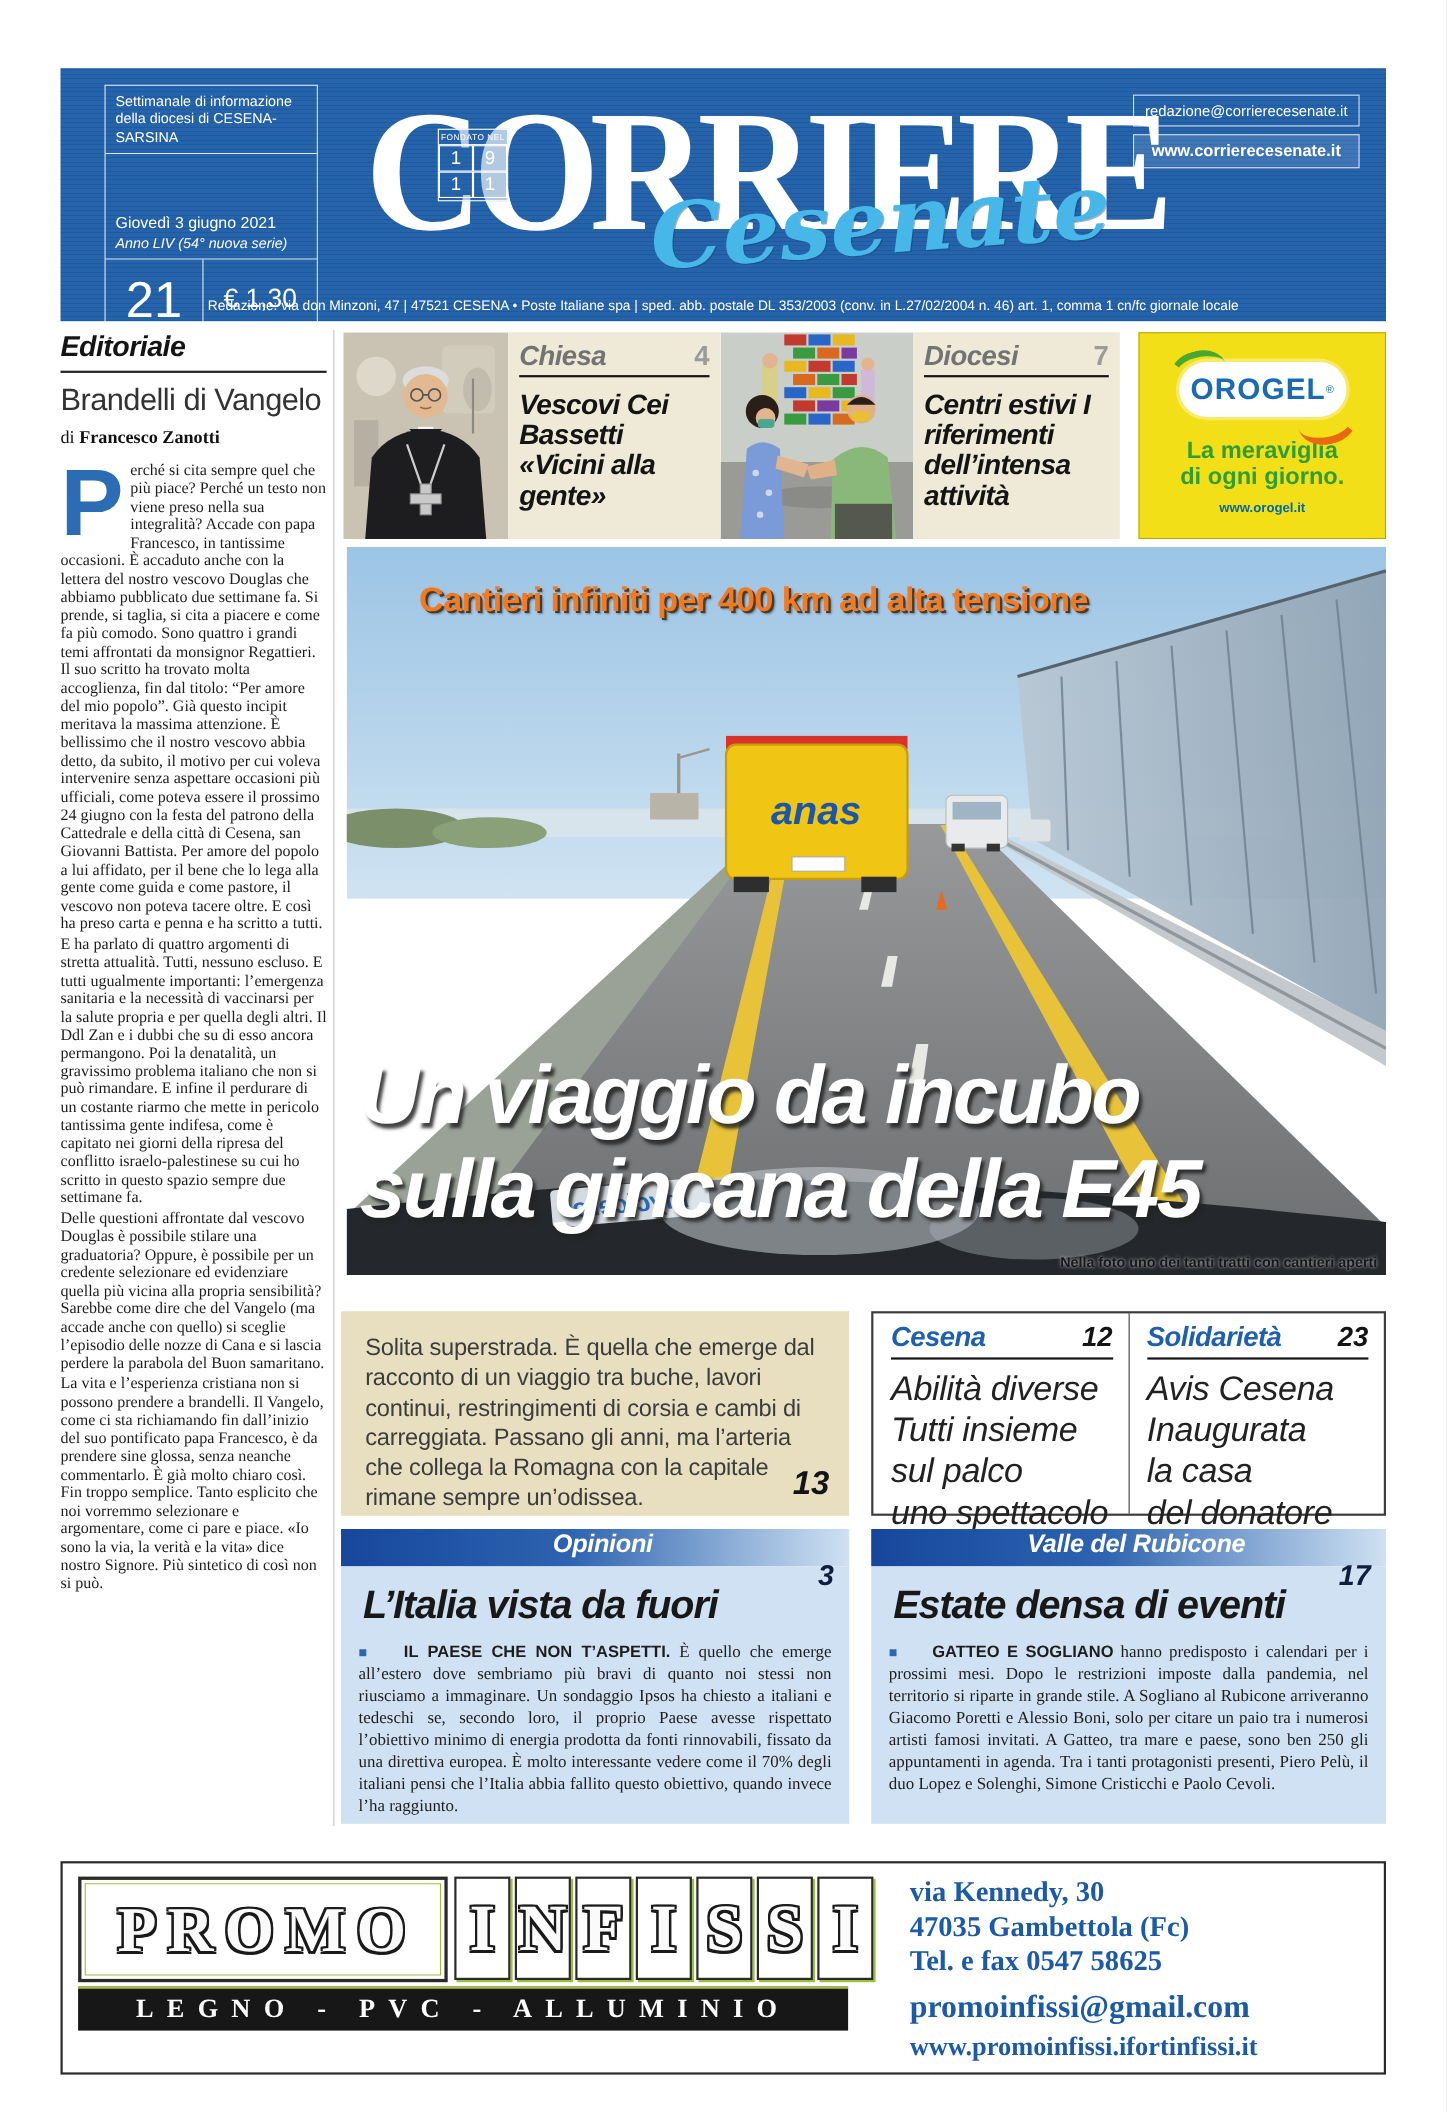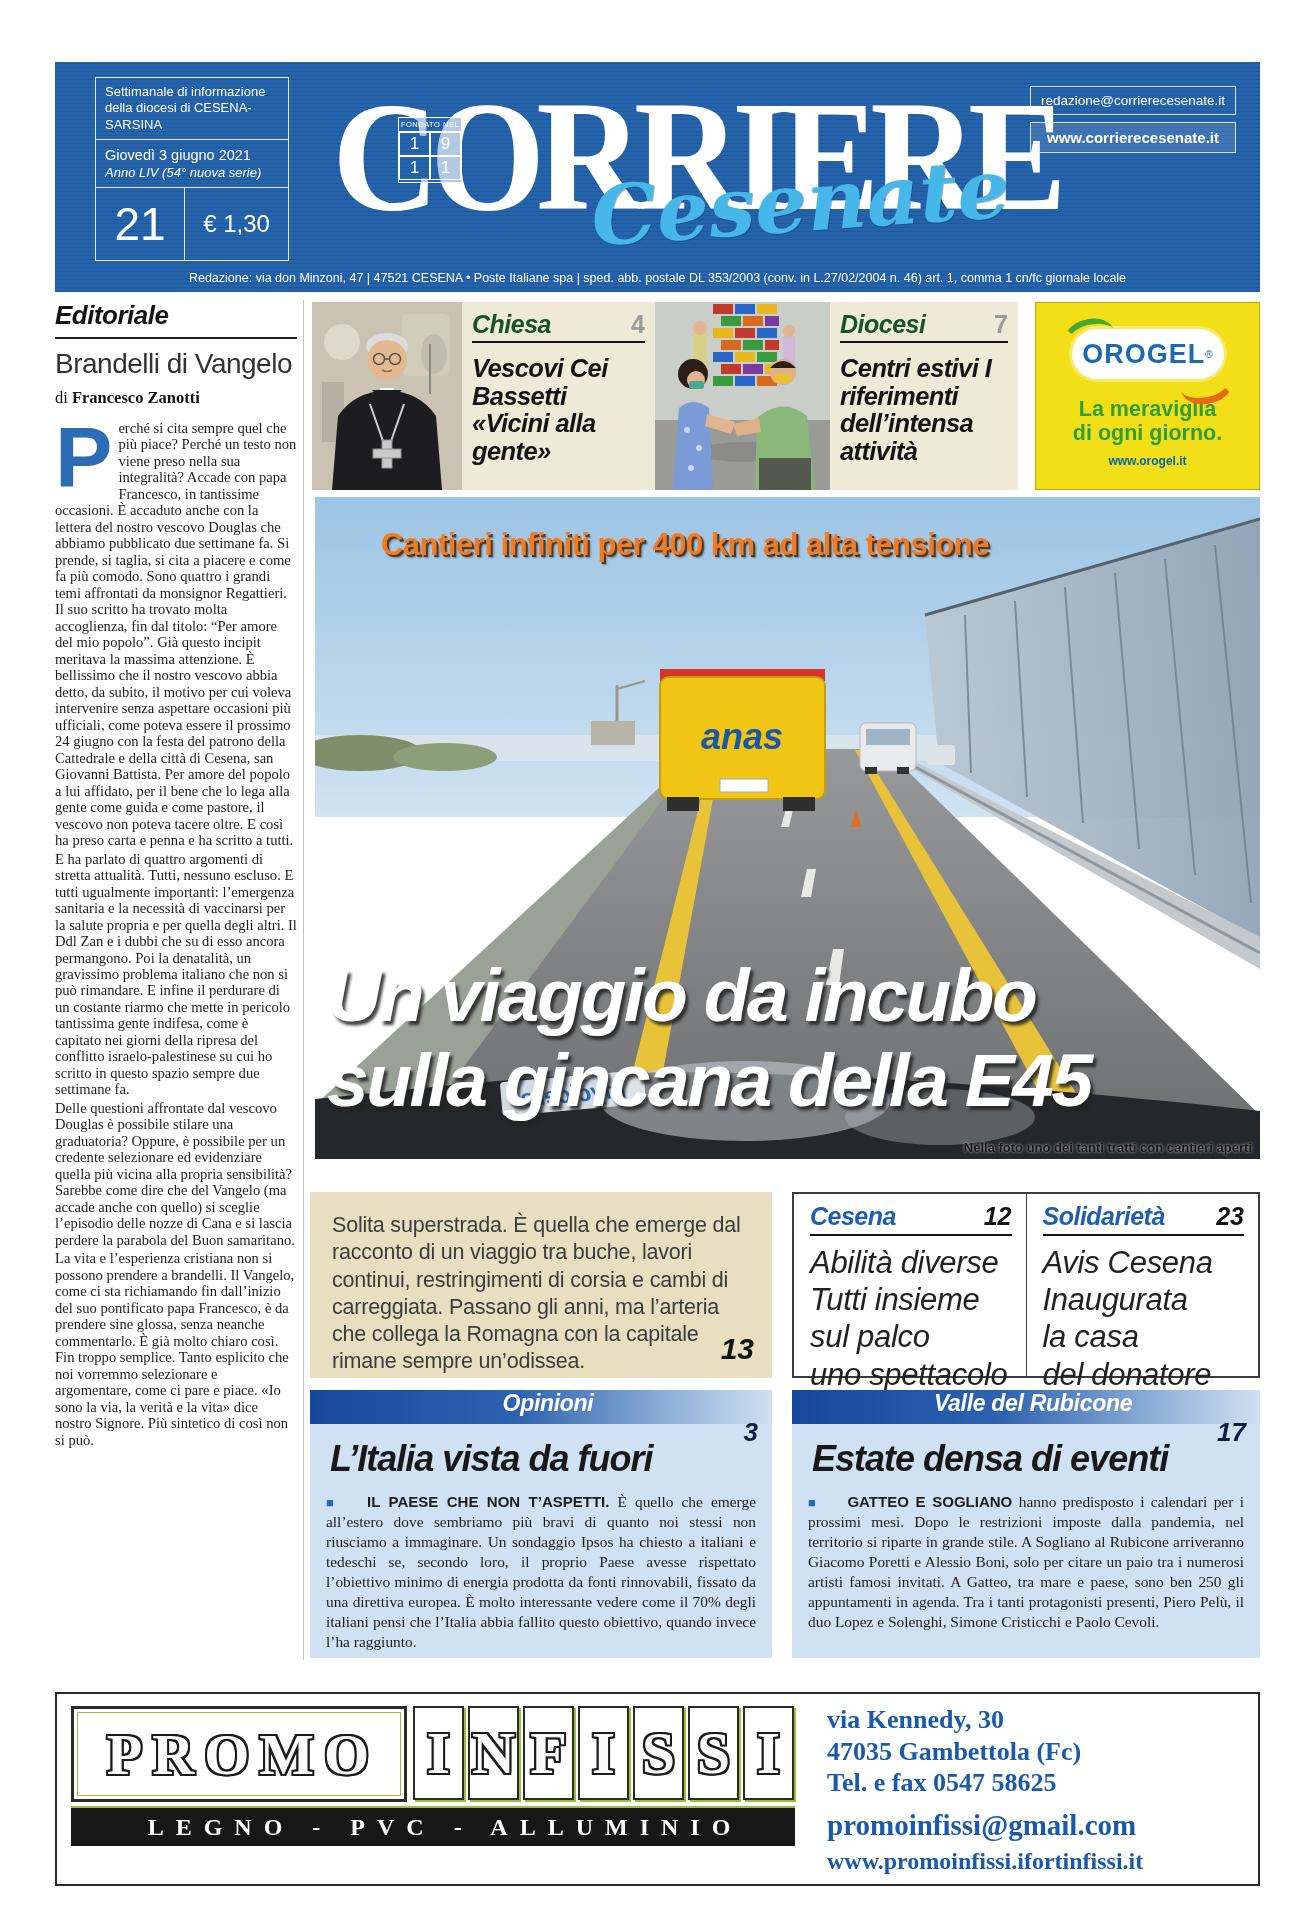--- a/index.html
+++ b/index.html
@@ -6,21 +6,21 @@
   .page{position:relative;width:1315px;height:1920px;background:#fff;overflow:hidden;
         font-family:"Liberation Sans",sans-serif;color:#111;}
 
   
   .mast{position:absolute;left:55px;top:62px;width:1205px;height:230px;background:#2563ab;}
   .mast::after{content:"";position:absolute;inset:0;
      background:repeating-linear-gradient(0deg,rgba(0,0,40,.10) 0 1px,transparent 1px 4px);pointer-events:none;}
   .infogrid{position:absolute;left:40px;top:15px;width:192px;border:1px solid rgba(255,255,255,.85);color:#fff;z-index:3;}
   .ig-row{padding:6px 9px;border-bottom:1px solid rgba(255,255,255,.85);}
   .ig-weekly{font-size:13px;line-height:1.25;}
-  .ig-date{font-size:14.5px;line-height:1.3;}
+  .ig-date{font-size:14.5px;line-height:1.3;margin-top:48px;}
   .ig-date .serie{font-style:italic;font-size:13px;}
   .ig-num{display:flex;border-bottom:none;padding:0;}
   .ig-issue{width:88px;border-right:1px solid rgba(255,255,255,.85);font-size:46px;font-weight:300;
             display:flex;align-items:center;justify-content:center;height:72px;}
   .ig-price{flex:1;font-size:24px;font-weight:300;display:flex;align-items:center;justify-content:center;}
   .mast-title{position:absolute;left:200px;top:4px;width:880px;text-align:center;z-index:1;
      font-family:"Liberation Serif",serif;font-weight:bold;font-size:148px;letter-spacing:-9px;
      color:#fff;transform:scaleY(1.06);transform-origin:top;}
   .founded{position:absolute;left:343px;top:55px;width:62px;height:64px;border:1px solid #fff;
      color:#fff;z-index:2;background:rgba(37,99,171,.35);text-align:center;}
@@ -47,21 +47,21 @@
   .ed-body{margin-top:12px;font-family:"Liberation Serif",serif;font-size:14.6px;line-height:1.13;color:#1c1c1c;}
   .ed-body p{margin:0 0 2px 0;}
   .dropcap{float:left;font-size:86px;line-height:.78;font-weight:bold;color:#2b6cb5;
      margin:4px 6px 0 0;font-family:"Liberation Sans",sans-serif;}
   .vrule{position:absolute;left:303px;top:300px;width:1px;height:1360px;background:#c4c4c4;}
 
   
   .tphoto{position:absolute;top:302px;height:188px;overflow:hidden;}
   .teaser{position:absolute;top:302px;height:188px;background:#efe9d7;box-sizing:border-box;padding:8px 10px;}
   .t-head{display:flex;justify-content:space-between;align-items:flex-end;border-bottom:2.5px solid #151515;padding-bottom:2px;}
-  .t-sec{color:#14532d;font-weight:bold;font-style:italic;font-size:25px;letter-spacing:-0.5px;}
+  .t-sec{color:#737373;font-weight:bold;font-style:italic;font-size:25px;letter-spacing:-0.5px;}
   .t-page{color:#9b9b9b;font-weight:bold;font-size:25px;}
   .t-title{margin-top:12px;font-weight:bold;font-style:italic;font-size:25.5px;line-height:1.08;
      color:#141414;letter-spacing:-0.6px;}
 
   
   .orogel{position:absolute;left:1035px;top:302px;width:225px;height:188px;background:#f3df17;
      border:1px solid #b9a90a;box-sizing:border-box;text-align:center;overflow:hidden;}
   .og-pill{position:relative;margin:26px auto 0;width:152px;height:50px;background:#fff;border-radius:26px;
      display:flex;align-items:center;justify-content:center;box-shadow:0 0 0 3px rgba(255,255,255,.35);}
   .og-brand{color:#1a6ab4;font-weight:bold;font-size:27px;letter-spacing:1px;}
@@ -116,21 +116,21 @@
   .outline-letters{color:#fafafa;font-family:"Liberation Serif",serif;font-weight:bold;
      text-shadow:-2px -2px 0 #1a1a1a,2px -2px 0 #1a1a1a,-2px 2px 0 #1a1a1a,2px 2px 0 #1a1a1a,0 2px 0 #1a1a1a,0 -2px 0 #1a1a1a,2px 0 0 #1a1a1a,-2px 0 0 #1a1a1a;}
   .promo-box{position:absolute;left:14px;top:12px;width:330px;height:90px;border:3px solid #2a2a2a;
      box-shadow:inset 0 0 0 3px #fff, inset 0 0 0 4px #9cbf3a;display:flex;align-items:center;justify-content:center;}
   .promo-word{font-size:58px;letter-spacing:10px;padding-left:8px;}
   .inf-wrap{position:absolute;left:356px;top:12px;display:flex;gap:4px;}
   .inf-cell{width:47px;height:90px;border:2.5px solid #2a2a2a;background:#fff;display:flex;align-items:center;justify-content:center;
      box-shadow:2px 2px 0 #9cbf3a;}
   .inf-cell span{font-size:60px;}
   .matbar{position:absolute;left:14px;top:112px;width:700px;height:38px;background:#171717;
-     border-top:2px solid #9cbf3a;display:flex;align-items:center;justify-content:center;padding-left:24px;}
+     border-top:2px solid #9cbf3a;display:flex;align-items:center;justify-content:center;}
   .matbar span{color:#fff;font-weight:bold;font-size:24px;letter-spacing:12px;font-family:"Liberation Serif",serif;}
   .contactad{position:absolute;left:770px;top:10px;width:430px;color:#1a5aa8;font-family:"Liberation Serif",serif;}
   .ca-line{font-weight:bold;font-size:26px;line-height:1.22;}
   .ca-mail{font-weight:bold;font-size:29px;margin-top:10px;}
   .ca-web{font-weight:bold;font-size:24px;margin-top:6px;}
 </style>
 </head>
 <body>
 
 <div class="page">

